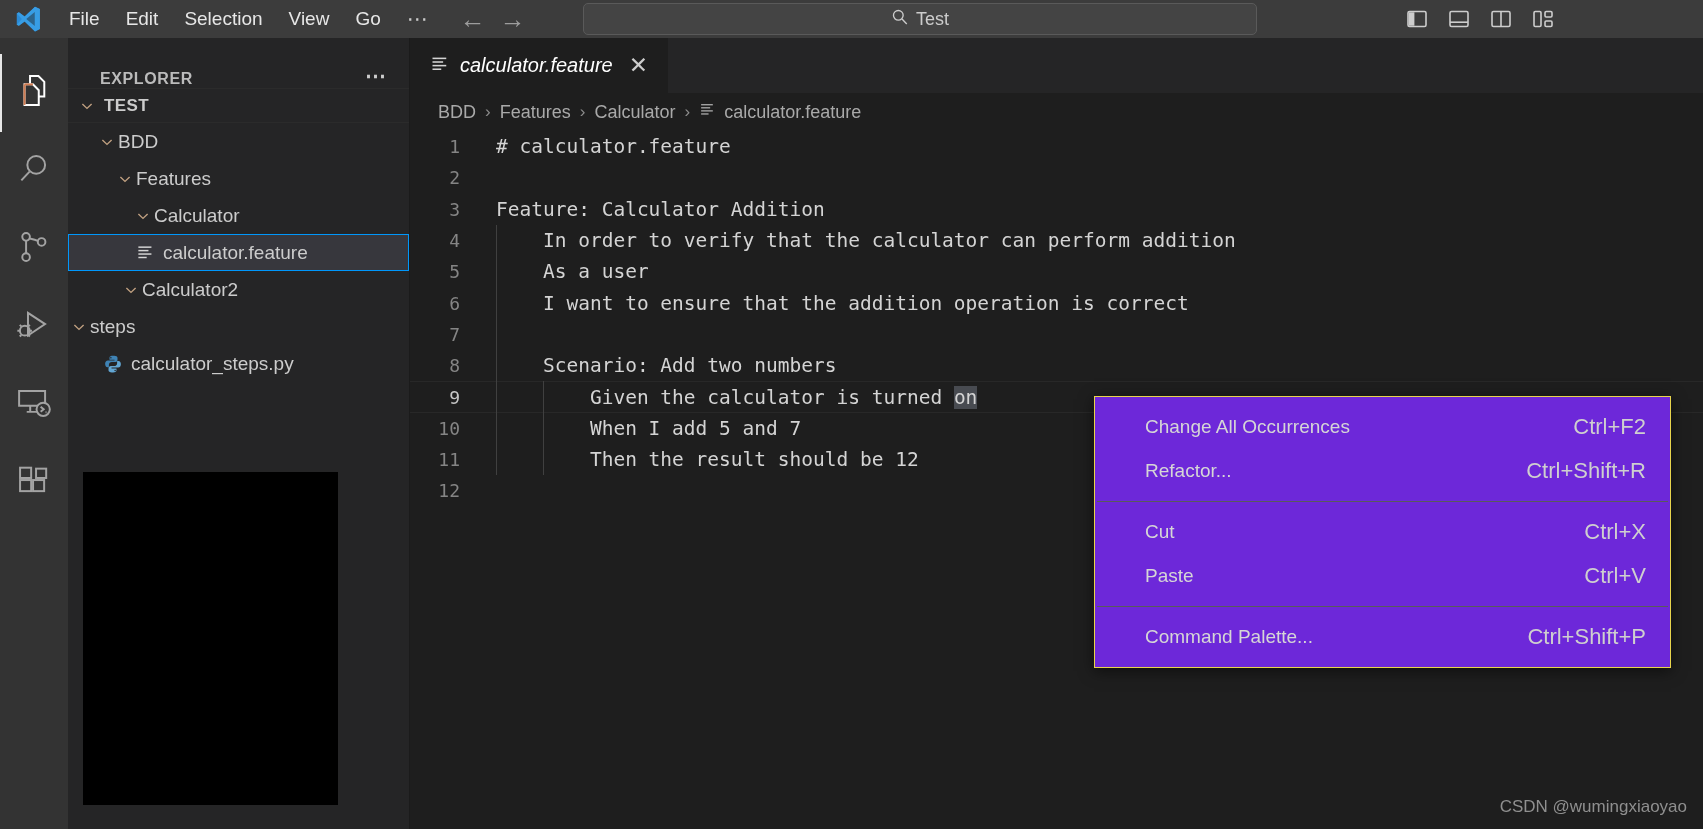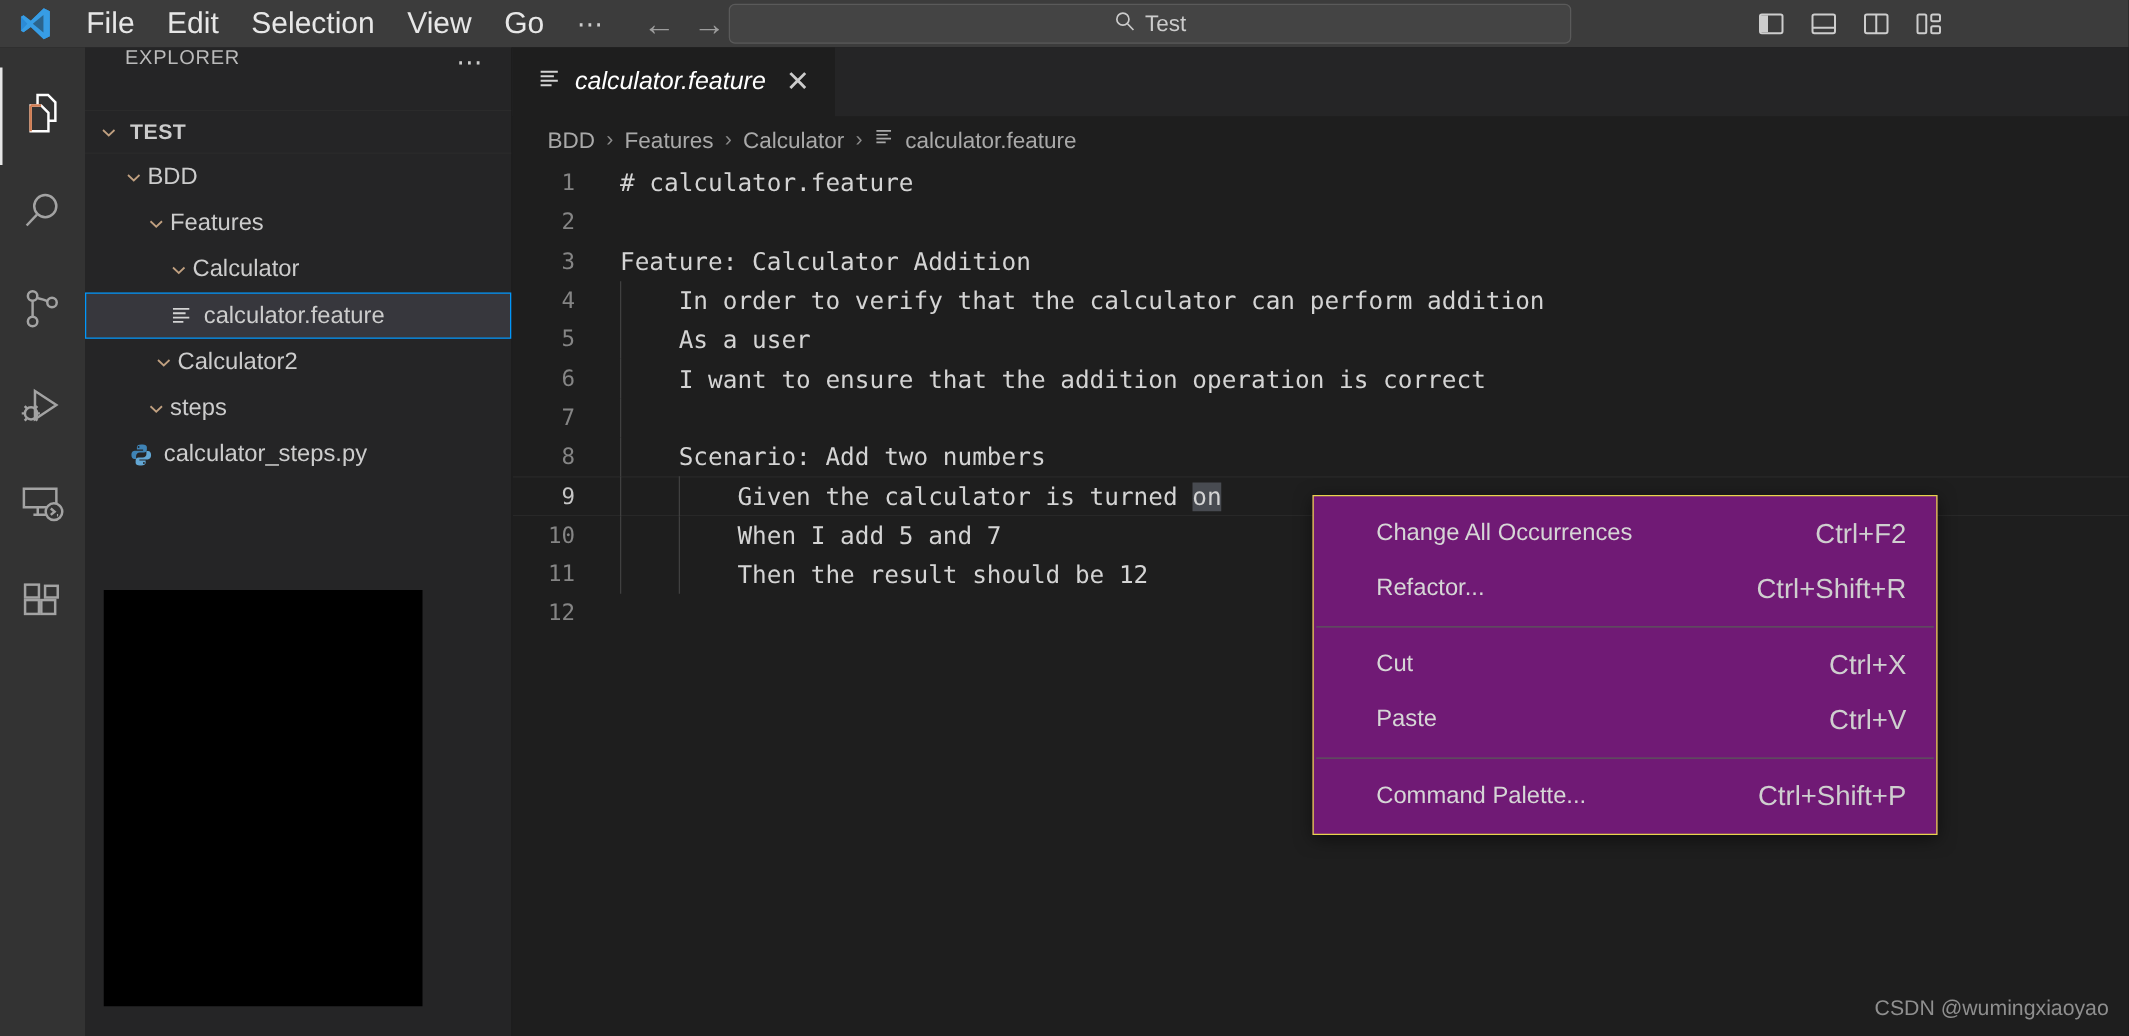--- a/index.html
+++ b/index.html
@@ -14,21 +14,21 @@
 
   
   .titlebar {
     position: absolute; left: 0; top: 0; width: 1703px; height: 38px;
     background: #3c3c3c;
     display: flex; align-items: center;
   }
   .vscode-logo { width: 56px; height: 38px; display: flex; align-items: center; justify-content: center; }
   .menu-items { display: flex; align-items: center; gap: 0px; }
   .menu-item {
-    font-size: 24px; color: #e7e7e7; padding: 4px 13px; cursor: default;
+    font-size: 19px; color: #e7e7e7; padding: 4px 13px; cursor: default;
     white-space: nowrap;
   }
   .menu-dots { font-size: 21px; color: #cccccc; padding: 0px 13px; letter-spacing: 1px; }
   .nav-arrows { display: flex; align-items: center; margin-left: 18px; gap: 14px; }
   .nav-arrow { font-size: 26px; color: #9d9d9d; width: 26px; text-align: center; line-height: 1; }
   .cmd-center {
     position: absolute; left: 583px; top: 3px; width: 674px; height: 32px;
     background: #444444; border: 1px solid #5a5a5a; border-radius: 5px;
     display: flex; align-items: center; justify-content: center; gap: 7px;
   }
@@ -51,22 +51,23 @@
     content: ''; position: absolute; left: 0; top: 0; width: 2px; height: 78px; background: #e7e7e7;
   }
 
   
   .sidebar {
     position: absolute; left: 68px; top: 38px; width: 342px; height: 791px;
     background: #252526;
     border-right: 1px solid #1b1b1b;
   }
   .sidebar-title {
-    height: 50px; display: flex; align-items: flex-start; justify-content: space-between;
+    height: 50px; display: flex; align-items: flex-end; justify-content: space-between;
     padding: 0 22px 0 32px;
+    font-weight: bold;
   }
   .sidebar-title-text { font-size: 16px; color: #bbbbbb; letter-spacing: 0.6px; }
   .sidebar-dots { font-size: 21px; color: #cccccc; letter-spacing: 1px; }
   .tree-root-row {
     height: 35px; display: flex; align-items: center; gap: 6px;
     padding-left: 8px;
     border-top: 1px solid #2b2b2b; border-bottom: 1px solid #2b2b2b;
   }
   .tree-root-label { font-size: 17px; font-weight: bold; color: #cccccc; letter-spacing: 0.4px; }
   .tree-row {
@@ -121,22 +122,22 @@
   .code-line.current .ln { color: #c6c6c6; }
   .code-line.current { box-shadow: inset 0 1px 0 #282828, inset 0 -1px 0 #282828; }
   .code-text { color: #d4d4d4; white-space: pre; padding-left: 20px; position: relative; }
   .guide {
     position: absolute; top: 0; width: 1px; height: 31.3px; background: #404040;
   }
   .sel { background: #484b51; }
 
   
   .ctxmenu {
-    position: absolute; left: 1050px; top: 396px; width: 500px;
-    background: #701a75;
+    position: absolute; left: 1094px; top: 396px; width: 577px;
+    background: #6d28d9;
     border: 1px solid #e8d44d;
     box-shadow: 0 3px 14px rgba(0,0,0,0.55);
     padding: 8px 0;
   }
   .ctx-item {
     height: 44px; display: flex; align-items: center; justify-content: space-between;
     padding: 0 24px 0 50px;
   }
   .ctx-label { font-size: 19px; color: #d6d6d6; white-space: nowrap; }
   .ctx-key { font-size: 22px; color: #cfcfcf; white-space: nowrap; }
@@ -334,21 +335,21 @@
       <div class="tree-row" style="padding-left:52px">
         <span class="chev">
           <svg width="16" height="16" viewBox="0 0 16 16" fill="none" stroke="#c0a080" stroke-width="1.4">
               <path d="M3.4 6 8 10.4 12.6 6"></path>
             </svg>
         </span>
         <span class="tree-label">Calculator2</span>
       </div>
 
 
-      <div class="tree-row" style="padding-left:46px">
+      <div class="tree-row" style="">
         <span class="chev">
           <svg width="16" height="16" viewBox="0 0 16 16" fill="none" stroke="#c0a080" stroke-width="1.4">
               <path d="M3.4 6 8 10.4 12.6 6"></path>
             </svg>
         </span>
         <span class="tree-label">steps</span>
       </div>
 
       <div class="tree-row" style="padding-left:34px">
         <span class="file-icon">

